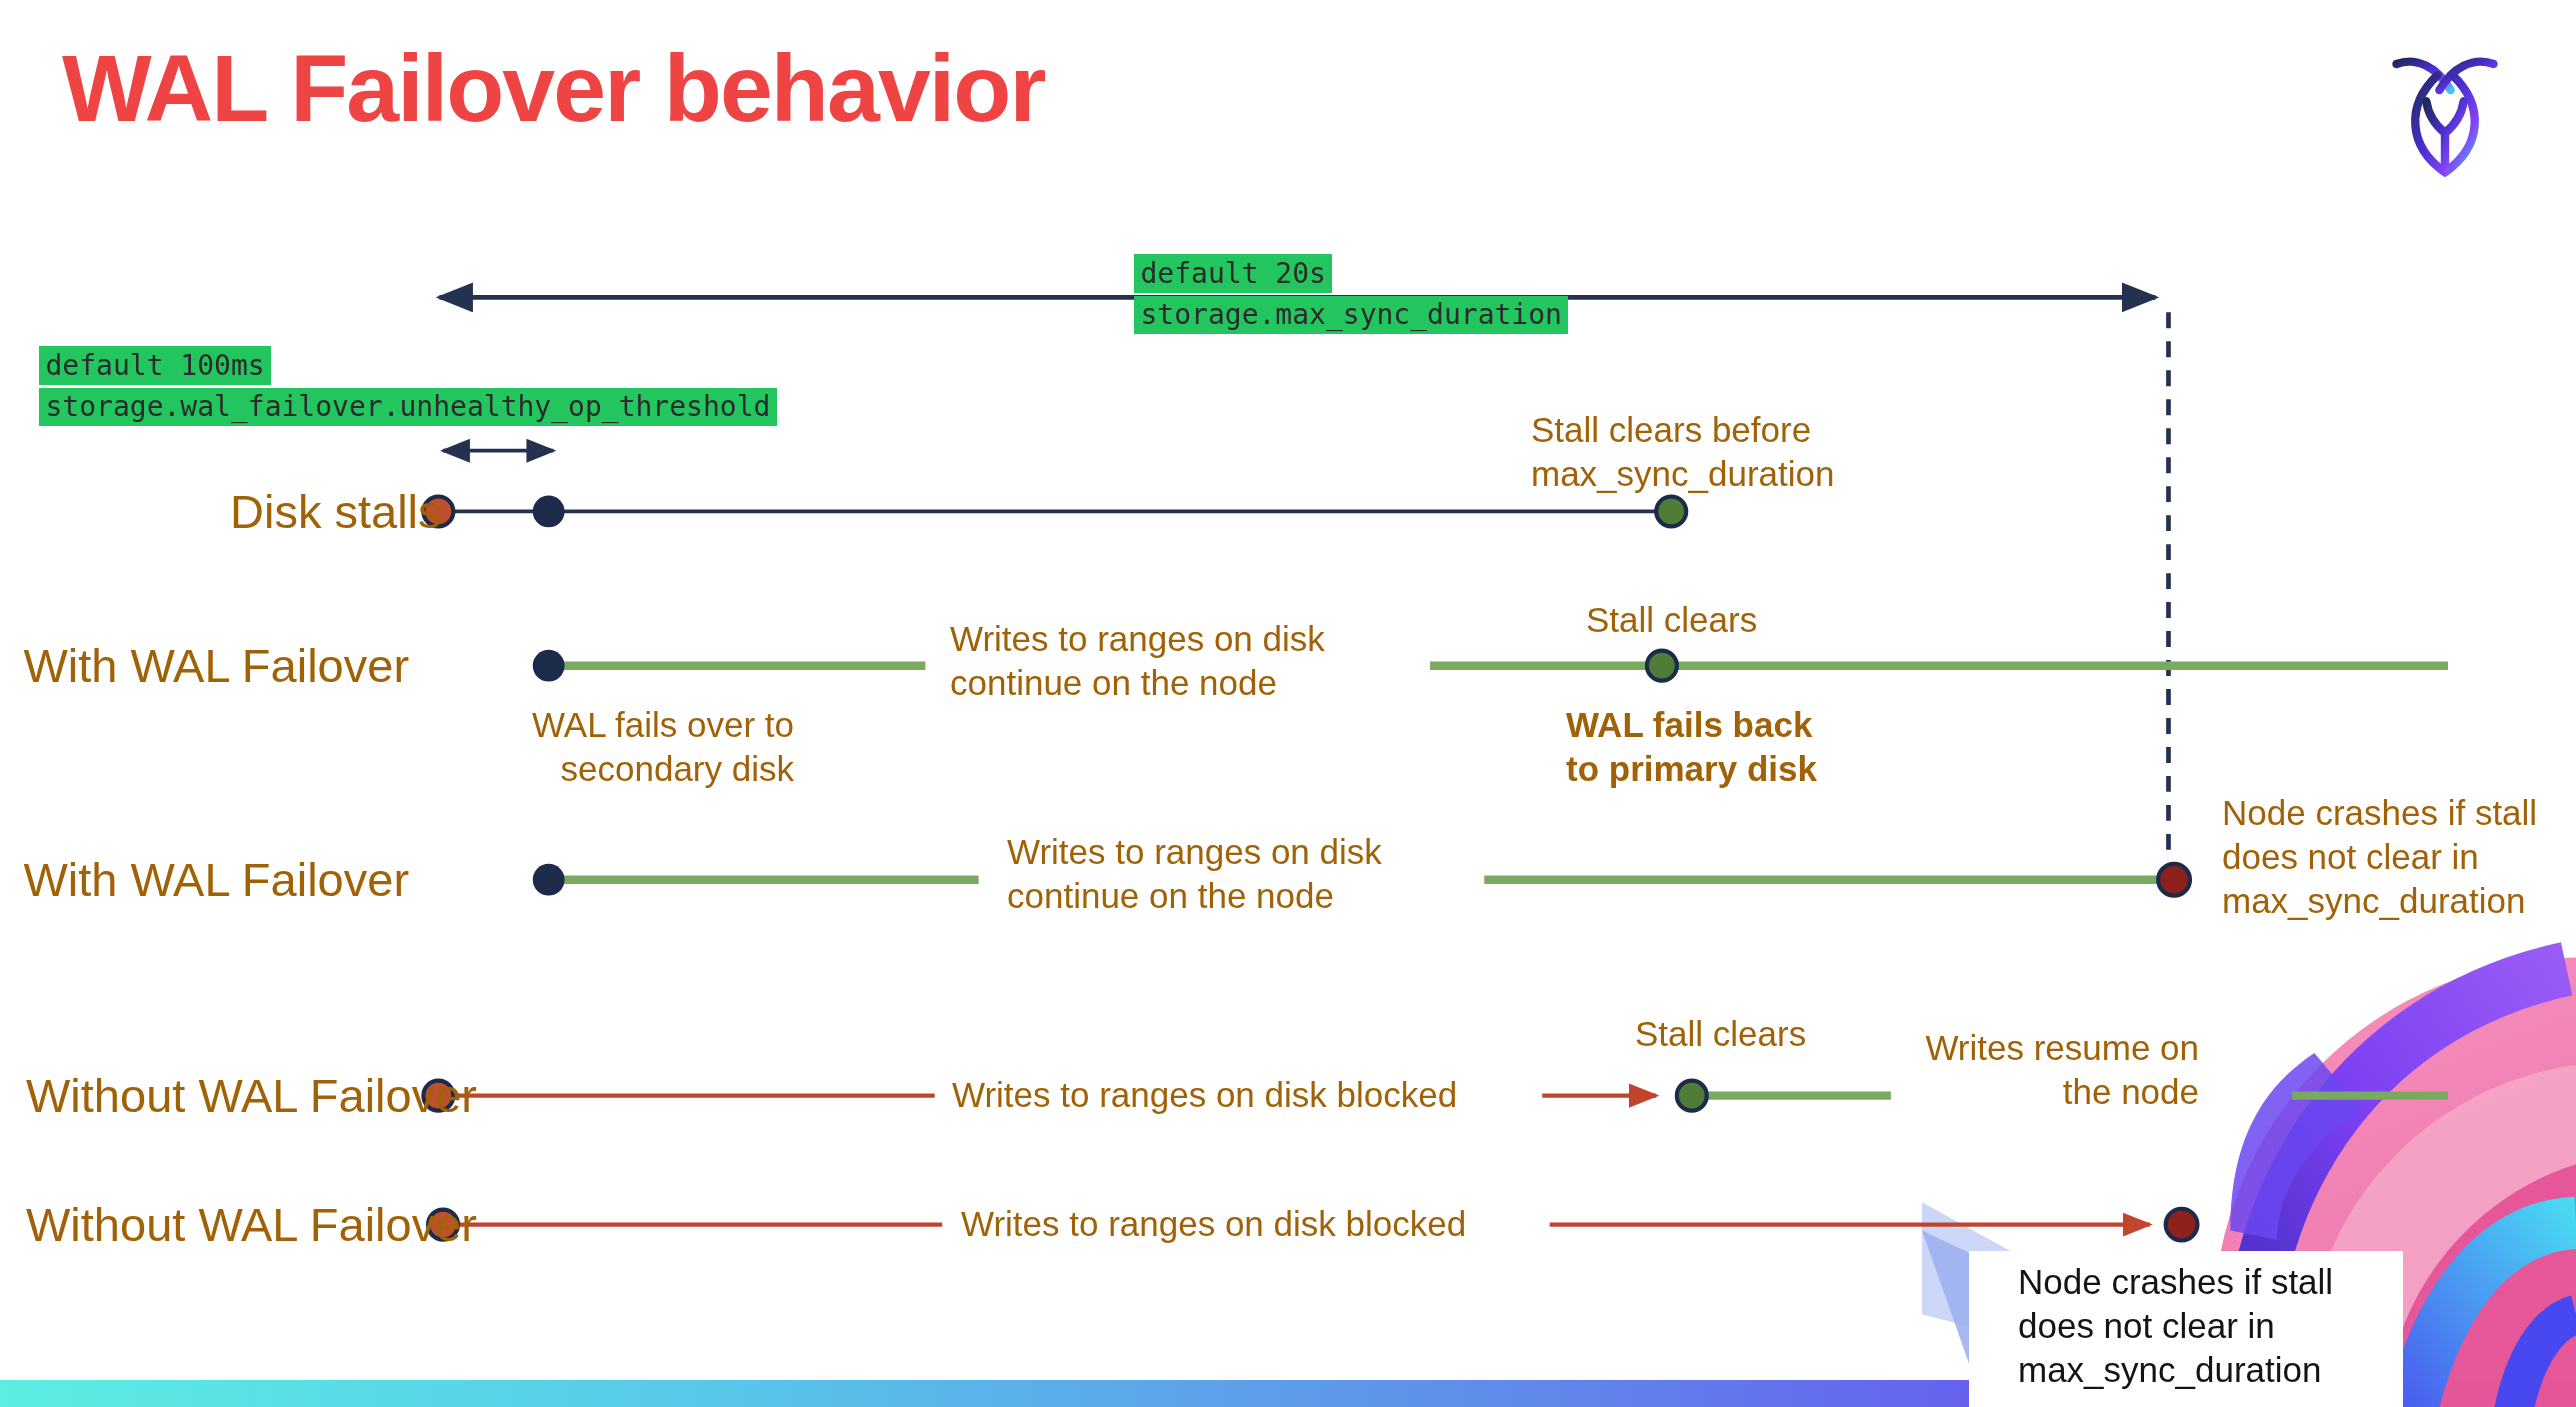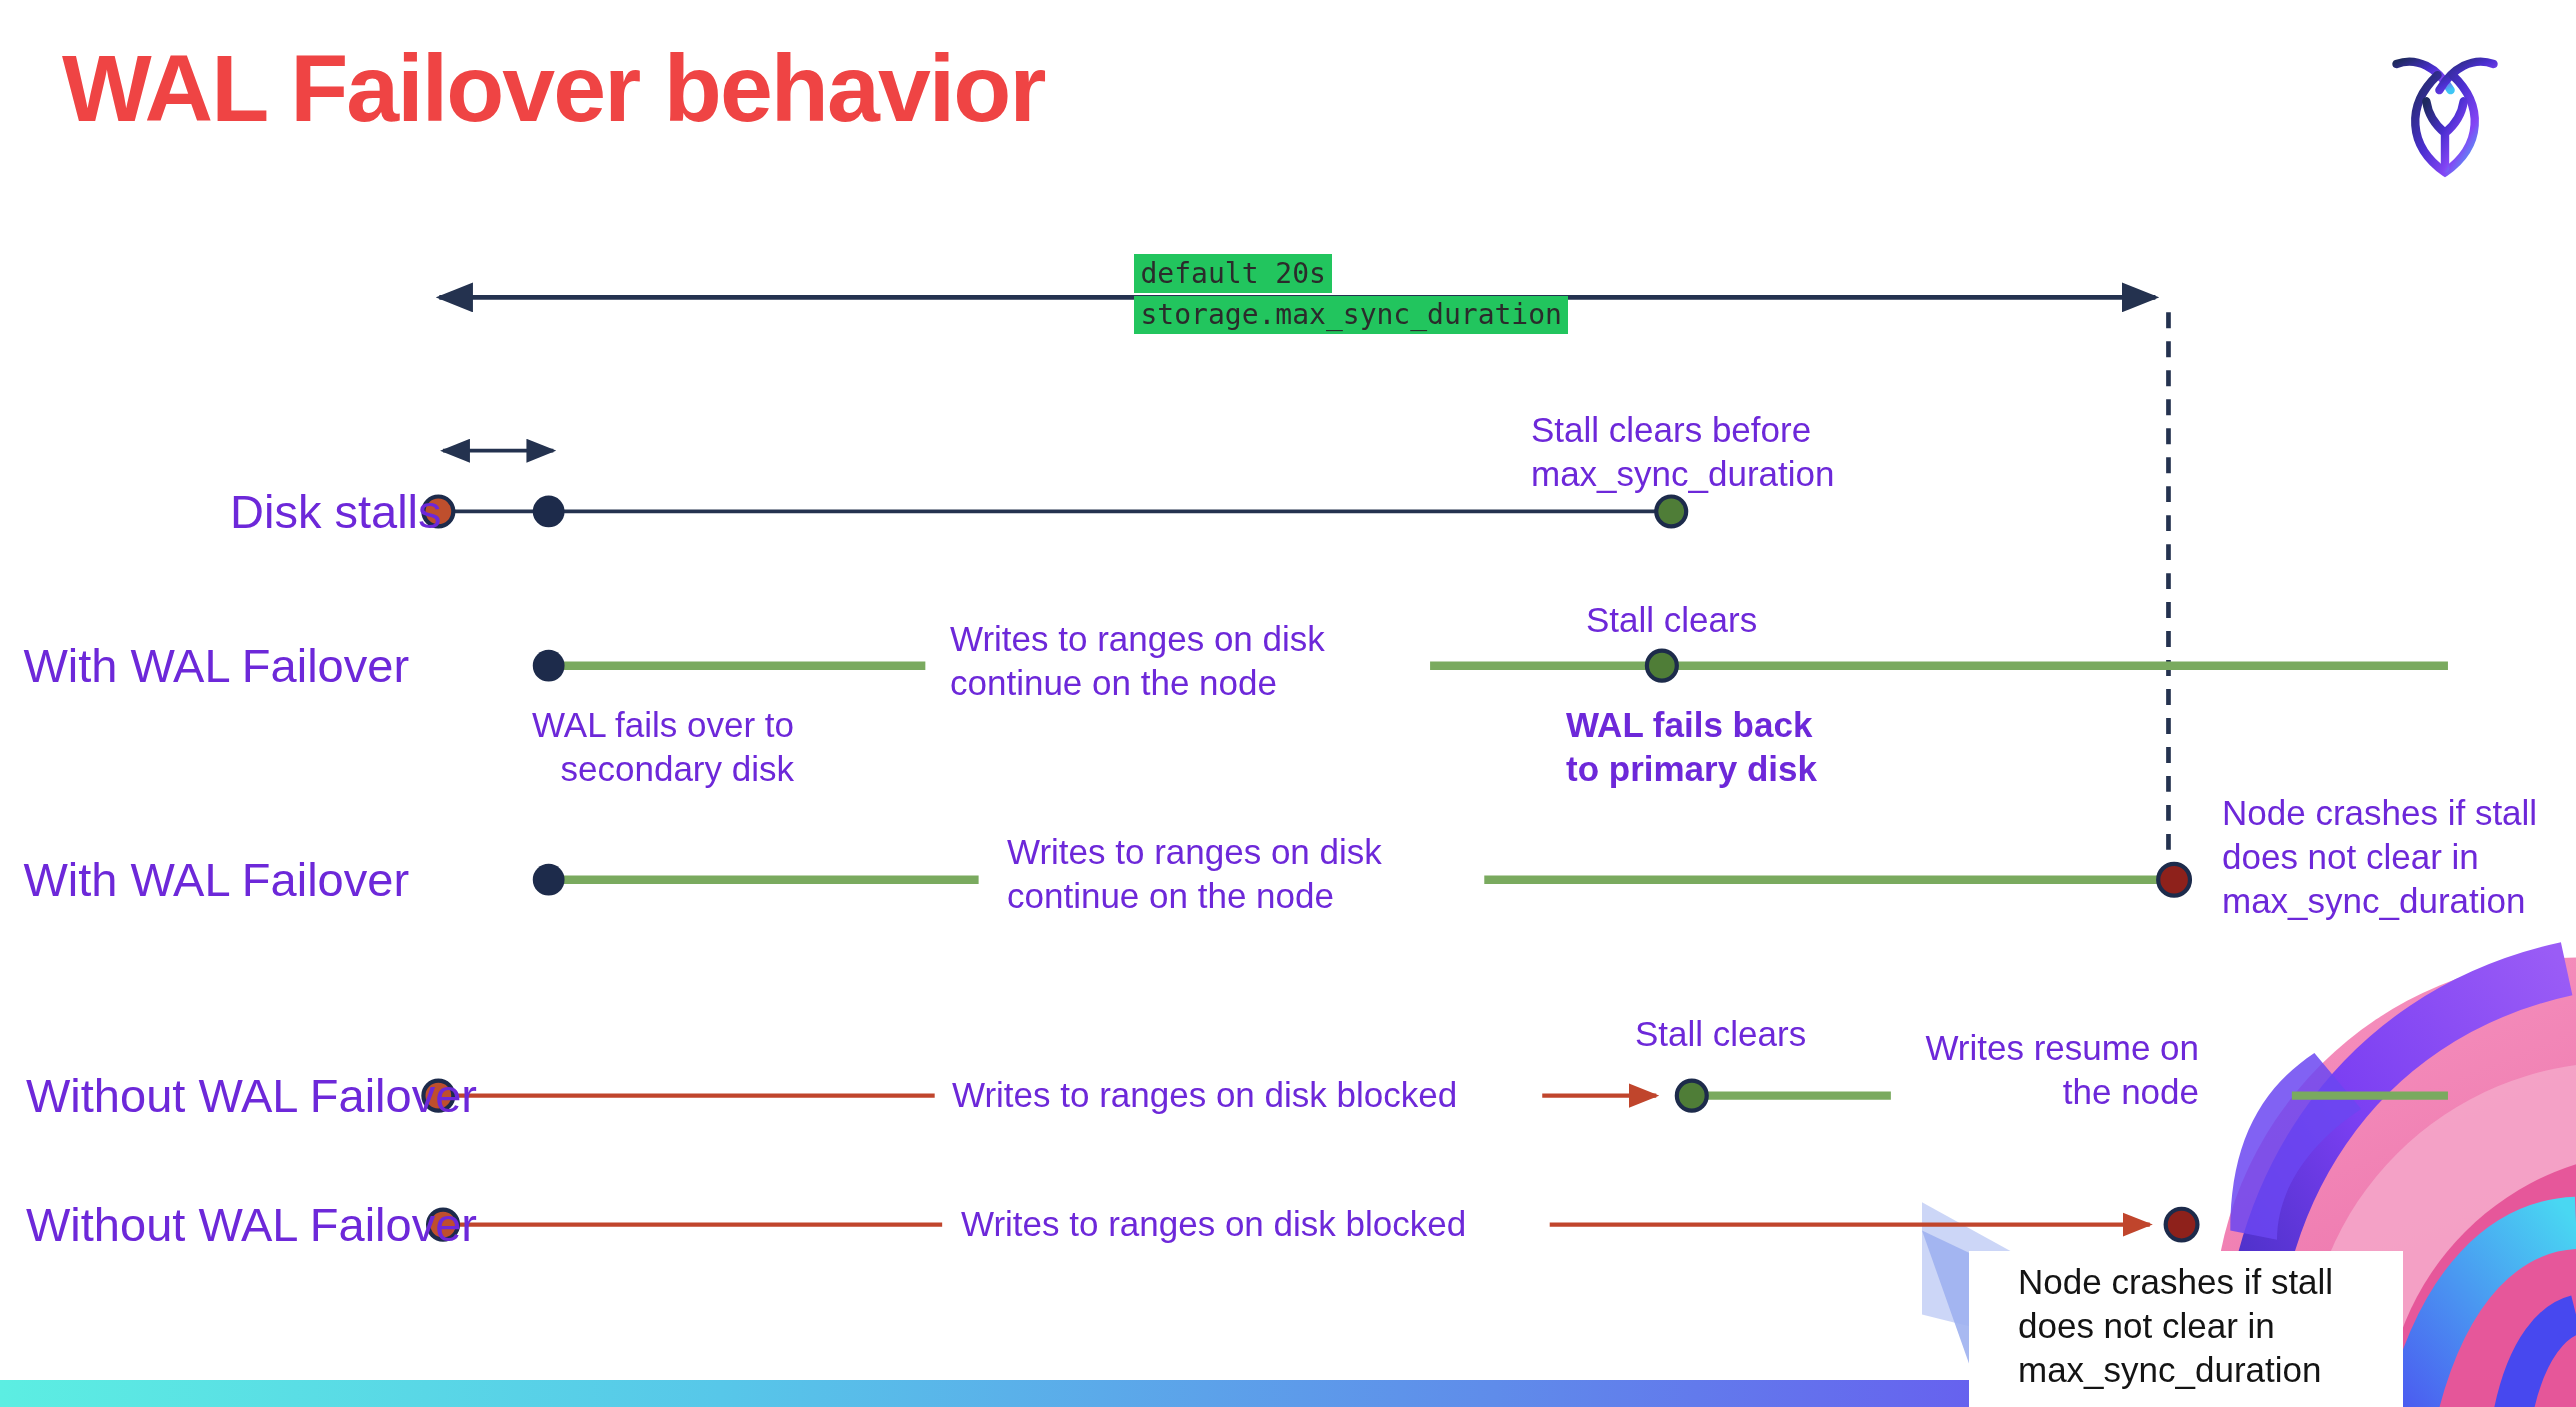--- a/index.html
+++ b/index.html
@@ -5,21 +5,21 @@
   html,body{margin:0;padding:0;background:#ffffff;}
   .canvas{position:relative;width:2576px;height:1408px;background:#ffffff;overflow:hidden;
           font-family:"Liberation Sans","DejaVu Sans",sans-serif;color:#141414;}
   .page-title{position:absolute;left:62px;top:34px;font-size:95px;font-weight:700;
           letter-spacing:-1.9px;color:#ef4444;margin:0;}
   .logo{position:absolute;left:2389px;top:47px;width:112px;height:131px;}
   .deco{position:absolute;left:1922px;top:922px;width:654px;height:486px;z-index:2;}
   .bottom-bar{position:absolute;left:0;top:1380px;width:2576px;height:28px;z-index:1;
           background:linear-gradient(90deg,#5ceee2 0%,#57c7e9 28%,#5f8cea 58%,#6a4cf1 86%,#5b2ff0 100%);}
   .diagram{position:absolute;left:0;top:0;width:2576px;height:1408px;z-index:3;}
-  .txt{position:absolute;z-index:4;font-size:35px;line-height:44px;color:#6d28d9;white-space:pre-line;}
+  .txt{position:absolute;z-index:4;font-size:35px;line-height:44px;color:#a16207;white-space:pre-line;}
   .row-label{font-size:47px;line-height:43px;}
   .center{text-align:right;}
   .code-ann{position:absolute;z-index:4;}
   .code-line{display:table;background:#22c55e;font-family:"DejaVu Sans Mono","Liberation Mono",monospace;
           font-size:28px;line-height:37px;padding:0.9px 6.5px;color:#2b2b2b;margin-bottom:2.8px;white-space:pre;}
   .crash-box{position:absolute;left:1969px;top:1251px;width:434px;height:157px;background:#ffffff;
           z-index:5;box-sizing:border-box;padding:9.3px 0 0 49px;}
   .crash-box .boxtxt{font-size:35px;line-height:44px;white-space:pre-line;color:#141414;}
 </style>
 </head>
@@ -135,20 +135,24 @@
       <line x1="1658" y1="1310" x2="2300" y2="1310" stroke="#c0452c" stroke-width="4.5" marker-end="url(#mRedR)"></line>
       <circle cx="474" cy="1310" r="16" fill="#bf4f2d" stroke="#1d2b4b" stroke-width="4.5"></circle>
       <circle cx="2334" cy="1310" r="17" fill="#8e211b" stroke="#1d2b4b" stroke-width="4.5"></circle>
     </g>
   </svg>
 
   <div class="code-ann" style="left:1134px;top:254px;">
     <span class="code-line">default 20s</span>
     <span class="code-line">storage.max_sync_duration</span>
   </div>
+  <div class="code-ann" style="left:39px;top:346px;">
+    <span class="code-line">default 100ms</span>
+    <span class="code-line">storage.wal_failover.unhealthy_op_threshold</span>
+  </div>
 
   <div class="txt row-label" style="left:230px;top:490px;">Disk stalls</div>
   <div class="txt" style="left:1531px;top:408px;">Stall clears before
 max_sync_duration</div>
 
   <div class="txt row-label" style="left:23.4px;top:644px;">With WAL Failover</div>
   <div class="txt center" style="left:463px;top:703px;width:331px;">WAL fails over to
 secondary disk</div>
   <div class="txt" style="left:950px;top:617px;">Writes to ranges on disk
 continue on the node</div>

